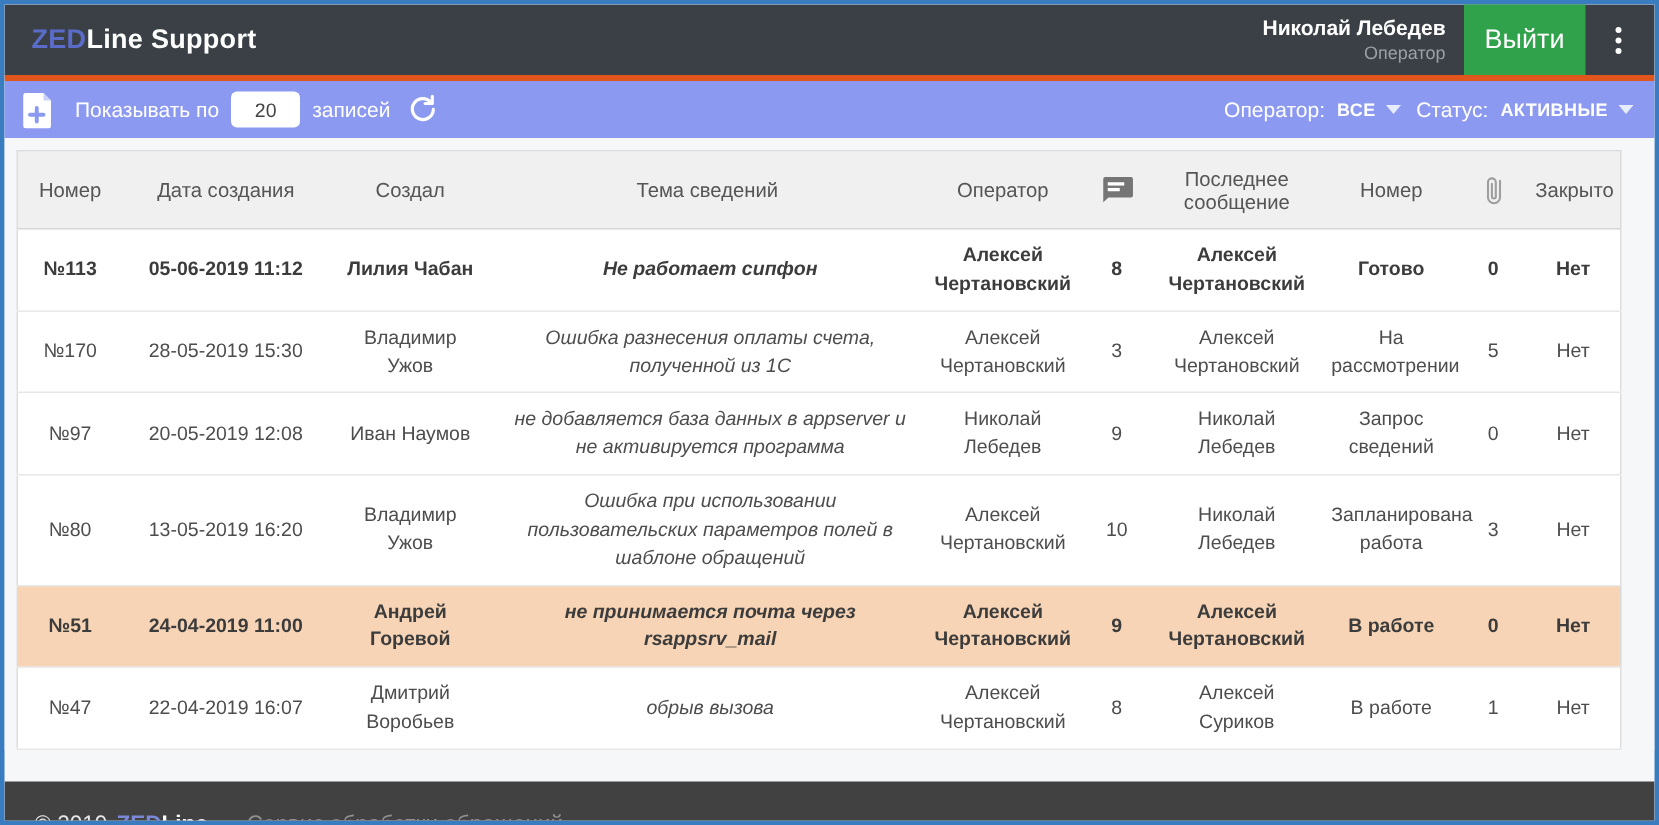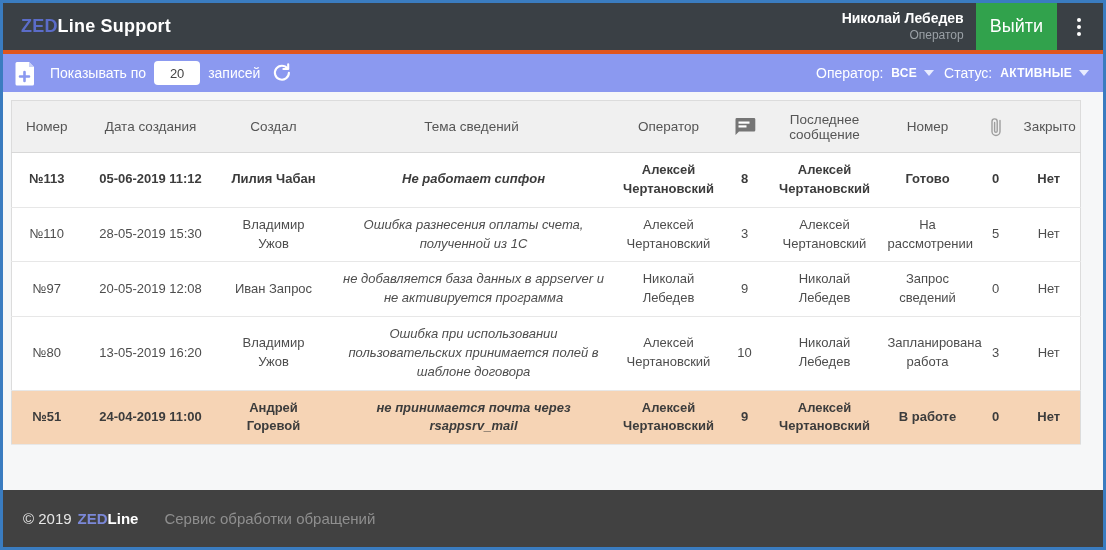--- a/index.html
+++ b/index.html
@@ -199,67 +199,79 @@
           <td>Лилия Чабан</td>
           <td class="subject">Не работает сипфон</td>
           <td>Алексей Чертановский</td>
           <td>8</td>
           <td>Алексей Чертановский</td>
           <td>Готово</td>
           <td>0</td>
           <td>Нет</td>
         </tr>
         <tr>
-          <td class="num">№110</td>
+          <td class="num">№170</td>
           <td>28-05-2019 15:30</td>
           <td>Владимир Ужов</td>
           <td class="subject">Ошибка разнесения оплаты счета, полученной из 1С</td>
           <td>Алексей Чертановский</td>
           <td>3</td>
           <td>Алексей Чертановский</td>
           <td>На рассмотрении</td>
           <td>5</td>
           <td>Нет</td>
         </tr>
         <tr>
           <td class="num">№97</td>
           <td>20-05-2019 12:08</td>
-          <td>Иван Запрос</td>
+          <td>Иван Наумов</td>
           <td class="subject">не добавляется база данных в appserver и не активируется программа</td>
           <td>Николай Лебедев</td>
           <td>9</td>
           <td>Николай Лебедев</td>
           <td>Запрос сведений</td>
           <td>0</td>
           <td>Нет</td>
         </tr>
         <tr>
           <td class="num">№80</td>
           <td>13-05-2019 16:20</td>
           <td>Владимир Ужов</td>
-          <td class="subject">Ошибка при использовании пользовательских принимается полей в шаблоне договора</td>
+          <td class="subject">Ошибка при использовании пользовательских параметров полей в шаблоне обращений</td>
           <td>Алексей Чертановский</td>
           <td>10</td>
           <td>Николай Лебедев</td>
           <td>Запланирована работа</td>
           <td>3</td>
           <td>Нет</td>
         </tr>
         <tr class="bold highlight">
           <td class="num">№51</td>
           <td>24-04-2019 11:00</td>
           <td>Андрей Горевой</td>
           <td class="subject">не принимается почта через rsappsrv_mail</td>
           <td>Алексей Чертановский</td>
           <td>9</td>
           <td>Алексей Чертановский</td>
           <td>В работе</td>
           <td>0</td>
           <td>Нет</td>
         </tr>
+        <tr>
+          <td class="num">№47</td>
+          <td>22-04-2019 16:07</td>
+          <td>Дмитрий Воробьев</td>
+          <td class="subject">обрыв вызова</td>
+          <td>Алексей Чертановский</td>
+          <td>8</td>
+          <td>Алексей Суриков</td>
+          <td>В работе</td>
+          <td>1</td>
+          <td>Нет</td>
+        </tr>
       </tbody>
     </table>
   </main>
 
   <footer class="footer">
     <span class="copy">© 2019</span>
     <span class="fb"><span class="zed">ZED</span><span>Line</span></span>
     <span class="tagline">Сервис обработки обращений</span>
   </footer>
 

